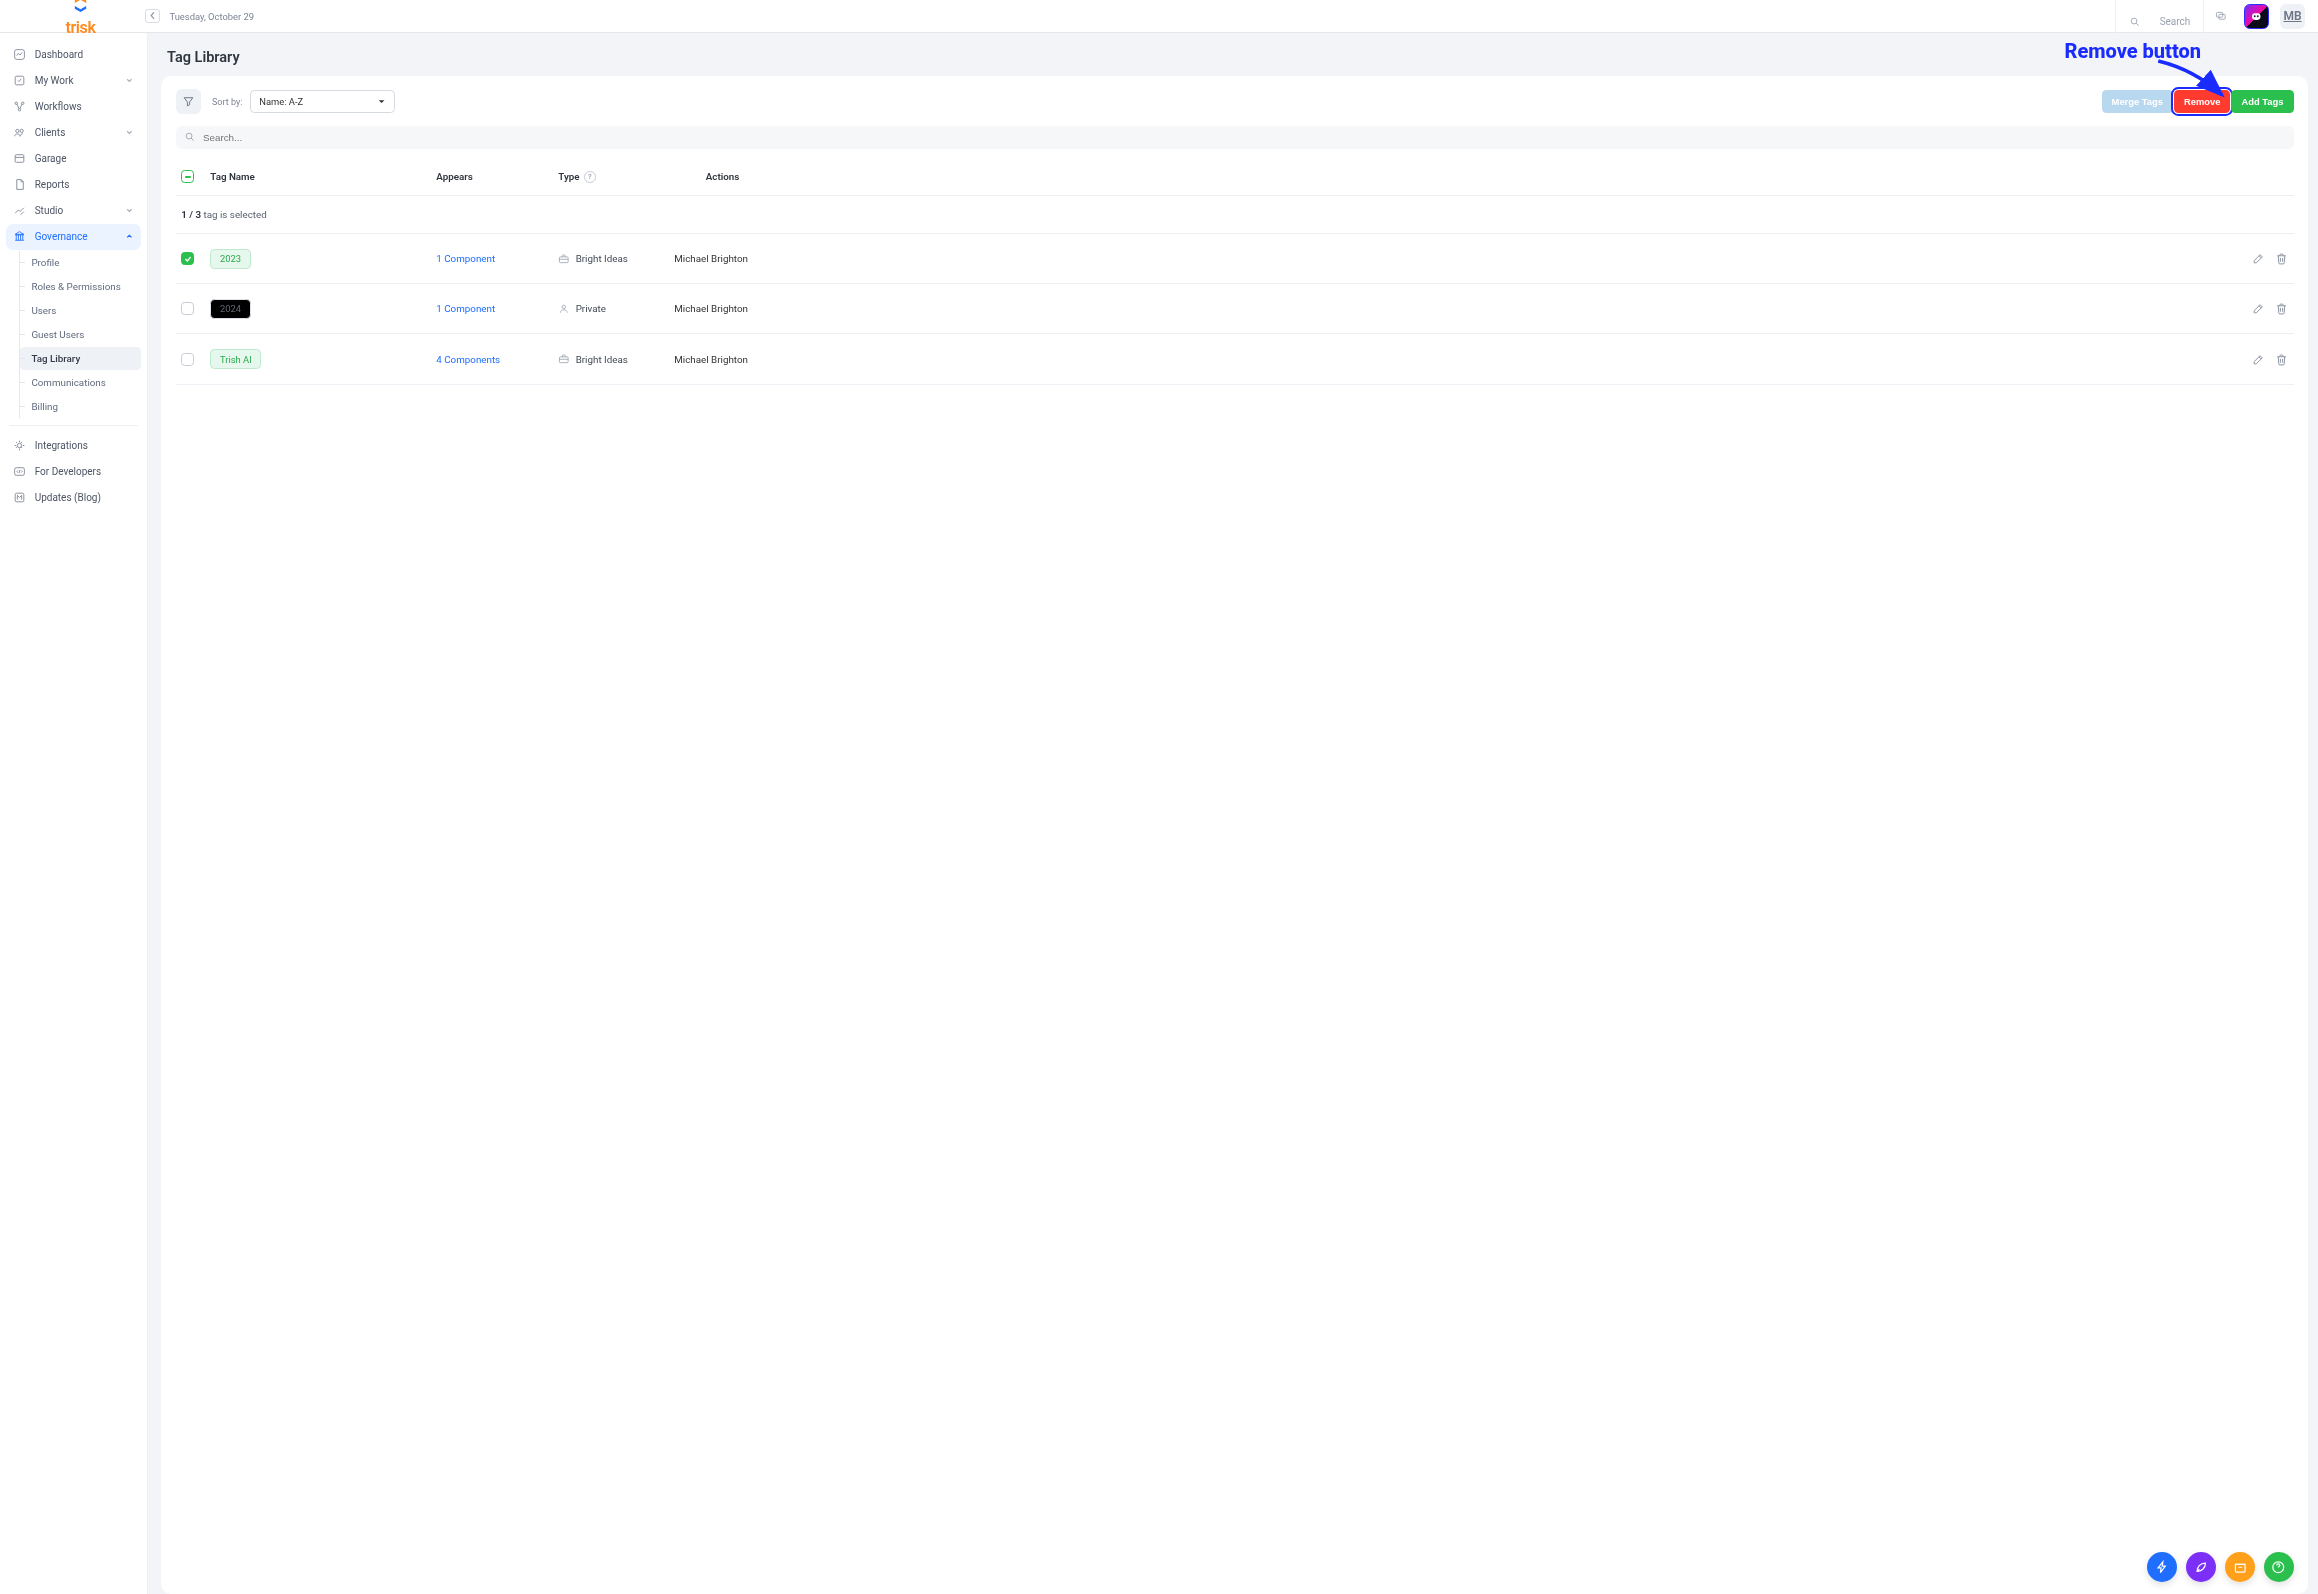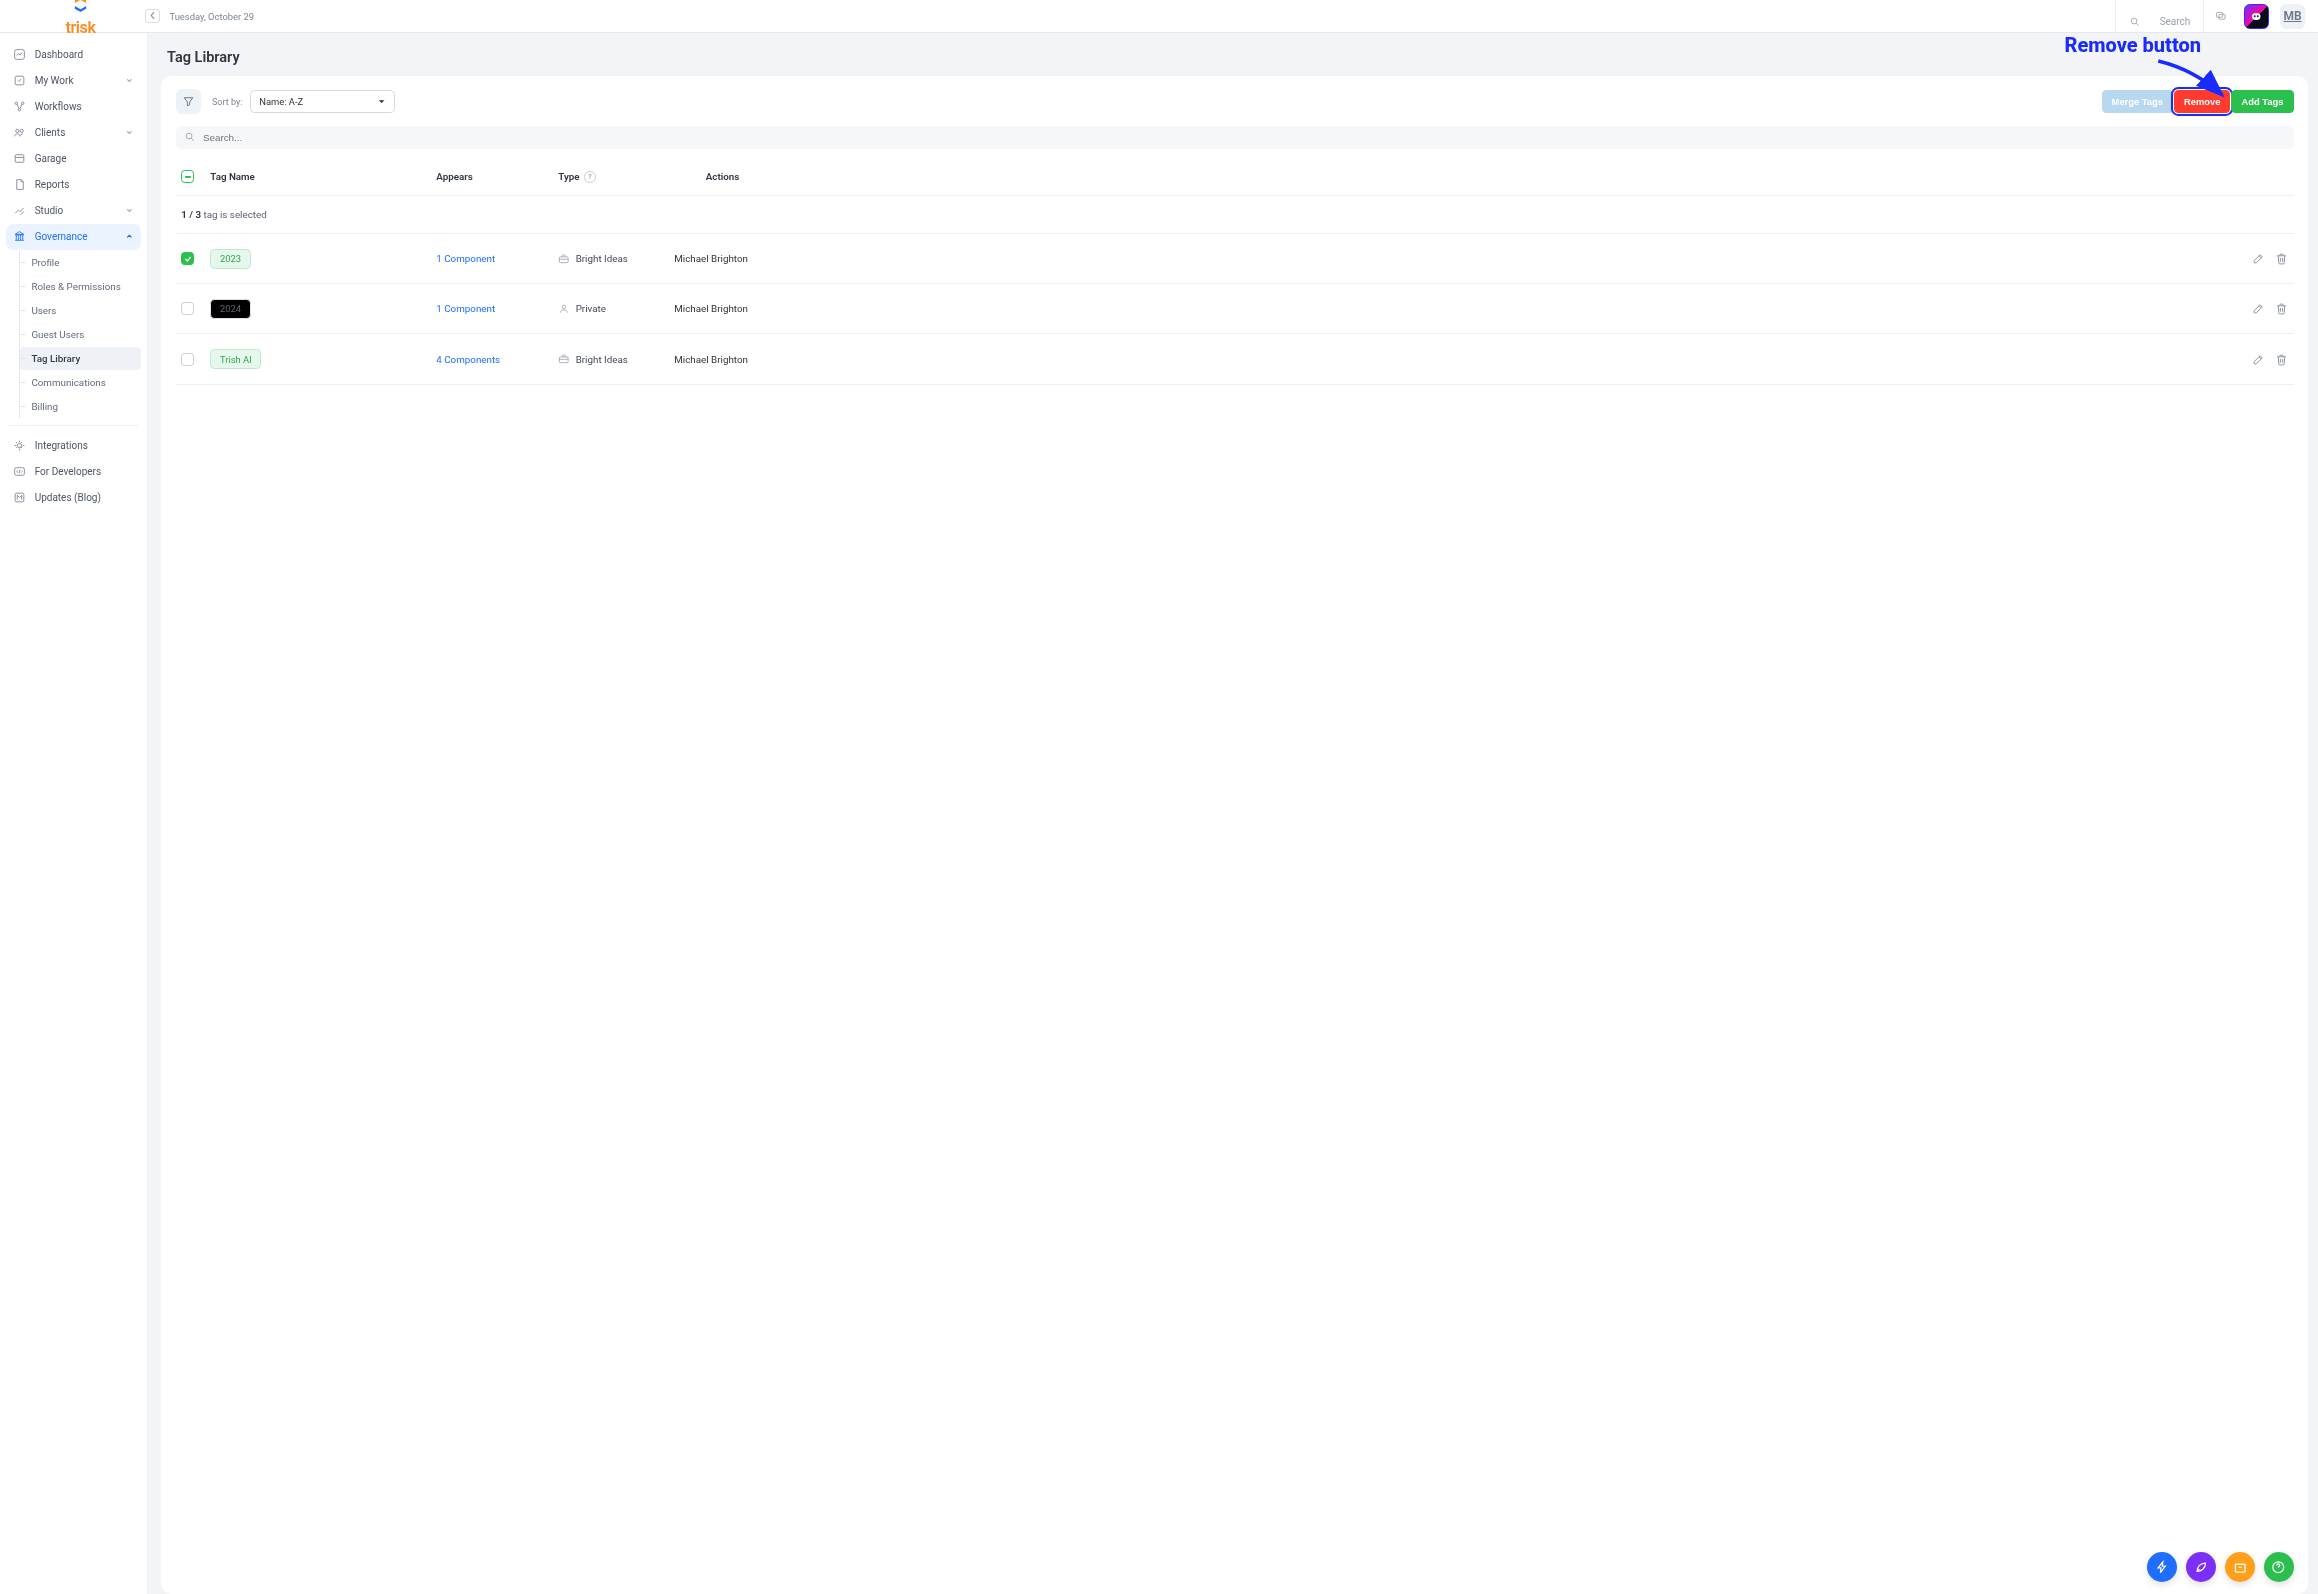--- a/index.html
+++ b/index.html
@@ -386,21 +386,21 @@
                 <path d="M9.5 9a2.5 2.5 0 015 0c0 1.5-2.5 2-2.5 3.5 M12 17h.01"></path>
               </svg>
             </div>
         </div>
       </div>
 
     </div>
   </div>
 </div>
 
-<div class="annotation-label" style="top:33px; right:117px;">Remove button</div>
+<div class="annotation-label" style="top:39px; right:117px;">Remove button</div>
 <svg class="annotation-arrow" style="top:55px; right:80px; width:87px; height:51px;" viewBox="0 0 120 70">
   <defs>
       <marker id="ah" markerWidth="10" markerHeight="10" refX="7" refY="3" orient="auto">
         <path d="M0,0 L8,3 L0,6 z" fill="#1a2bff"></path>
       </marker>
     </defs>
   <path d="M10 8 Q 60 20 98 55" stroke="#1a2bff" stroke-width="5" fill="none" marker-end="url(#ah)"></path>
 </svg>
 
 

